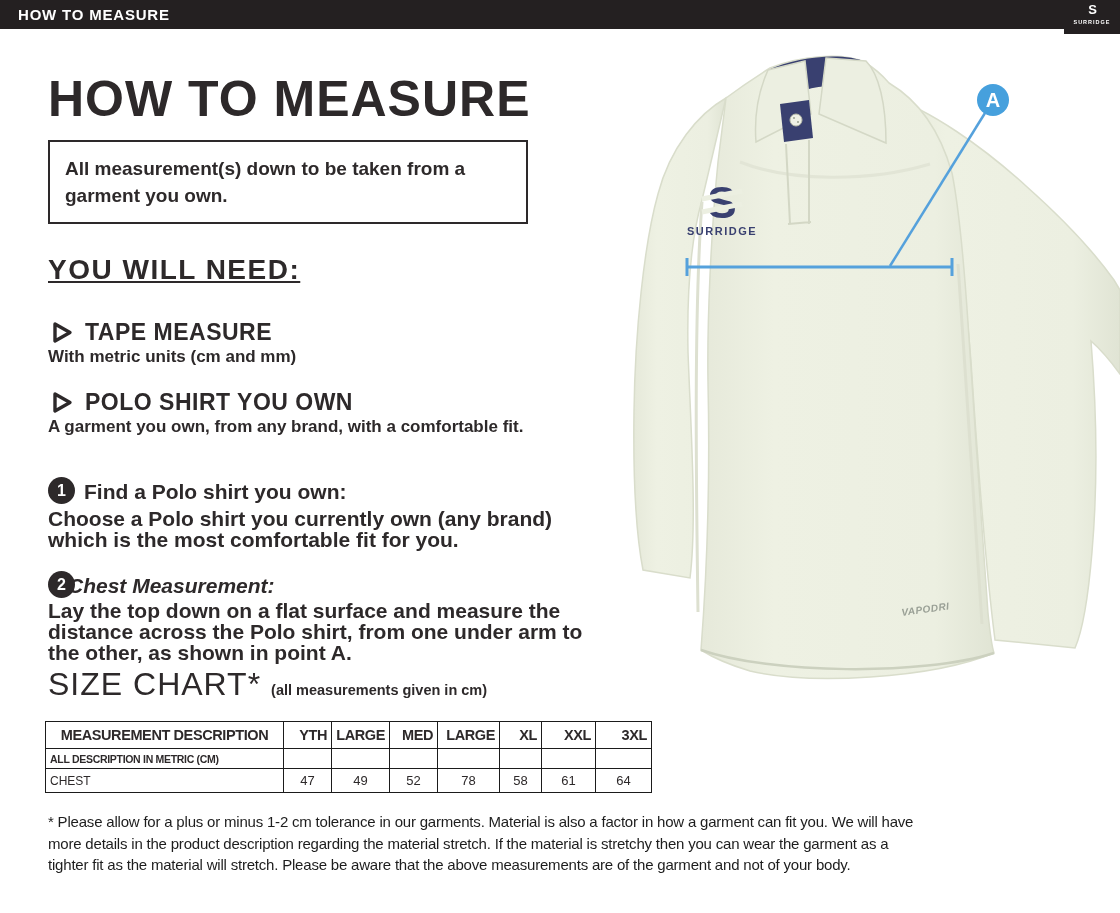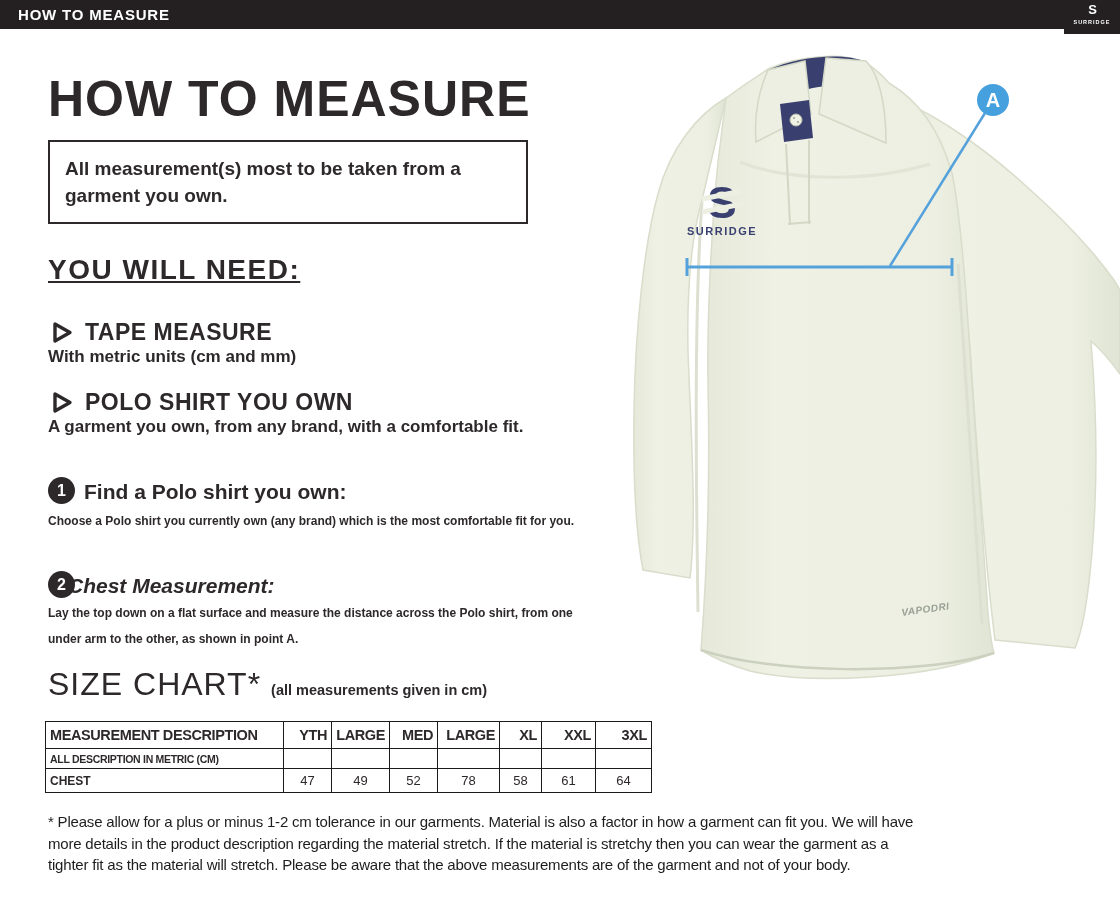--- a/index.html
+++ b/index.html
@@ -21,52 +21,52 @@
           padding:13px 15px;font-size:19px;font-weight:bold;line-height:27px;}
   .h2{left:48px;top:254px;font-size:28px;font-weight:bold;letter-spacing:1.5px;text-decoration:underline;}
 
   .need-item-icon{width:21px;height:23px;}
   .need-label{font-size:23px;font-weight:bold;letter-spacing:0.5px;}
   .need-desc{font-size:17px;font-weight:bold;}
 
   .step-circle{width:27px;height:27px;border-radius:50%;background:#2d292a;color:#fff;
                text-align:center;line-height:27px;font-size:16px;font-weight:bold;}
   .step-title{font-size:21px;font-weight:bold;}
-  .step-desc{font-size:12px;font-weight:bold;line-height:26px;width:545px;}
+  .step-desc{font-size:21px;font-weight:bold;line-height:21px;width:545px;}
 
   .sizechart-head{left:48px;top:666px;display:flex;align-items:baseline;gap:10px;}
   .sizechart-title{font-size:32px;font-weight:normal;letter-spacing:1px;}
   .sizechart-sub{font-size:14.5px;font-weight:bold;}
 
   
   .size-table{left:45px;top:721px;border-collapse:collapse;table-layout:fixed;}
   .size-table th,.size-table td{border:1.5px solid #1b1b1b;padding:0 4px;white-space:nowrap;overflow:hidden;}
   .size-table th{font-size:14.5px;font-weight:bold;letter-spacing:-0.4px;height:26px;text-align:right;}
-  .size-table th:first-child{text-align:left;}
+  .size-table th:first-child{text-align:center;}
   .row-metric td{font-size:10.5px;font-weight:bold;height:19px;letter-spacing:-0.3px;}
   .row-chest td{font-size:13px;height:23px;text-align:center;}
-  .row-chest td:first-child{font-size:12px;font-weight:bold;text-align:left;}
+  .row-chest td:first-child{font-size:12px;font-weight:normal;text-align:left;}
 
   .footnote{left:48px;top:811px;width:880px;font-size:15px;line-height:21.5px;
             letter-spacing:-0.2px;color:#1d1d1d;}
 
   .shirt-wrap{left:630px;top:52px;width:490px;height:640px;}
 </style>
 </head>
 <body>
 
 <div class="abs topbar"></div>
 <div class="abs topbar-title">HOW TO MEASURE</div>
 <div class="abs logo-block">
   <span class="logo-s">S</span>
   <span class="logo-word">SURRIDGE</span>
 </div>
 
 <div class="abs h1">HOW TO MEASURE</div>
-<div class="abs notice">All measurement(s) most to be taken from a garment you own.</div>
+<div class="abs notice">All measurement(s) down to be taken from a garment you own.</div>
 
 <div class="abs h2">YOU WILL NEED:</div>
 
 <div class="abs" style="left:52px;top:321px;">
   <svg class="need-item-icon" viewBox="0 0 21 23">
       <polygon points="3,3 18,11.5 3,20" fill="none" stroke="#2d292a" stroke-width="3.4" stroke-linejoin="round"></polygon>
     </svg>
 </div>
 <div class="abs need-label" style="left:85px;top:319px;">TAPE MEASURE</div>
 <div class="abs need-desc" style="left:48px;top:347px;">With metric units (cm and mm)</div>

